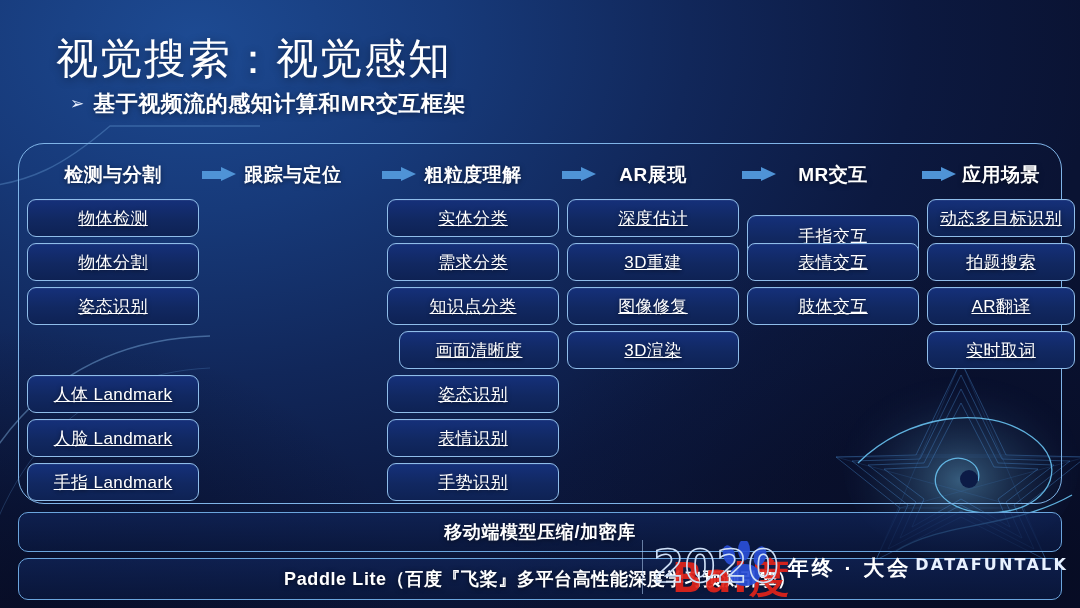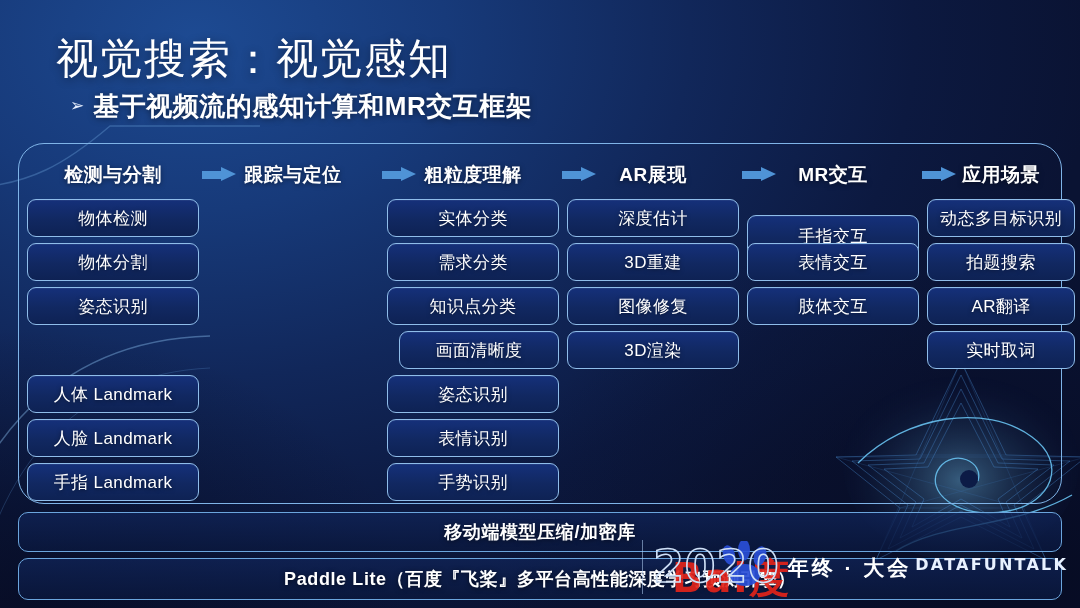--- a/index.html
+++ b/index.html
@@ -78,21 +78,21 @@
     margin-top: 8px;
     margin-left: 14px;
   }
   #subtitle-bullet {
     font-size: 17px;
     color: #e8f0ff;
     line-height: 1;
     transform: translateY(-1px);
   }
   #subtitle-text {
-    font-size: 26px;
+    font-size: 22px;
     font-weight: bold;
     letter-spacing: 0.5px;
     color: #ffffff;
     white-space: nowrap;
     text-shadow: 0 1px 6px rgba(0,0,0,0.5);
   }
 
   
   #main-panel {
     position: absolute;
@@ -169,20 +169,21 @@
     background: linear-gradient(180deg, #15307a 0%, #112861 55%, #0e2254 100%);
     display: flex;
     align-items: center;
     justify-content: center;
     color: #ffffff;
     font-size: 17px;
     letter-spacing: 0.4px;
     white-space: nowrap;
     text-shadow: 0 1px 4px rgba(0,0,0,0.55);
     box-shadow: inset 0 1px 0 rgba(255,255,255,0.06);
+    text-decoration: underline;
   }
 
   
   .bottom-bar {
     position: absolute;
     left: 18px;
     width: 1044px;
     box-sizing: border-box;
     border: 1.5px solid #6ba5dd;
     border-radius: 10px;

